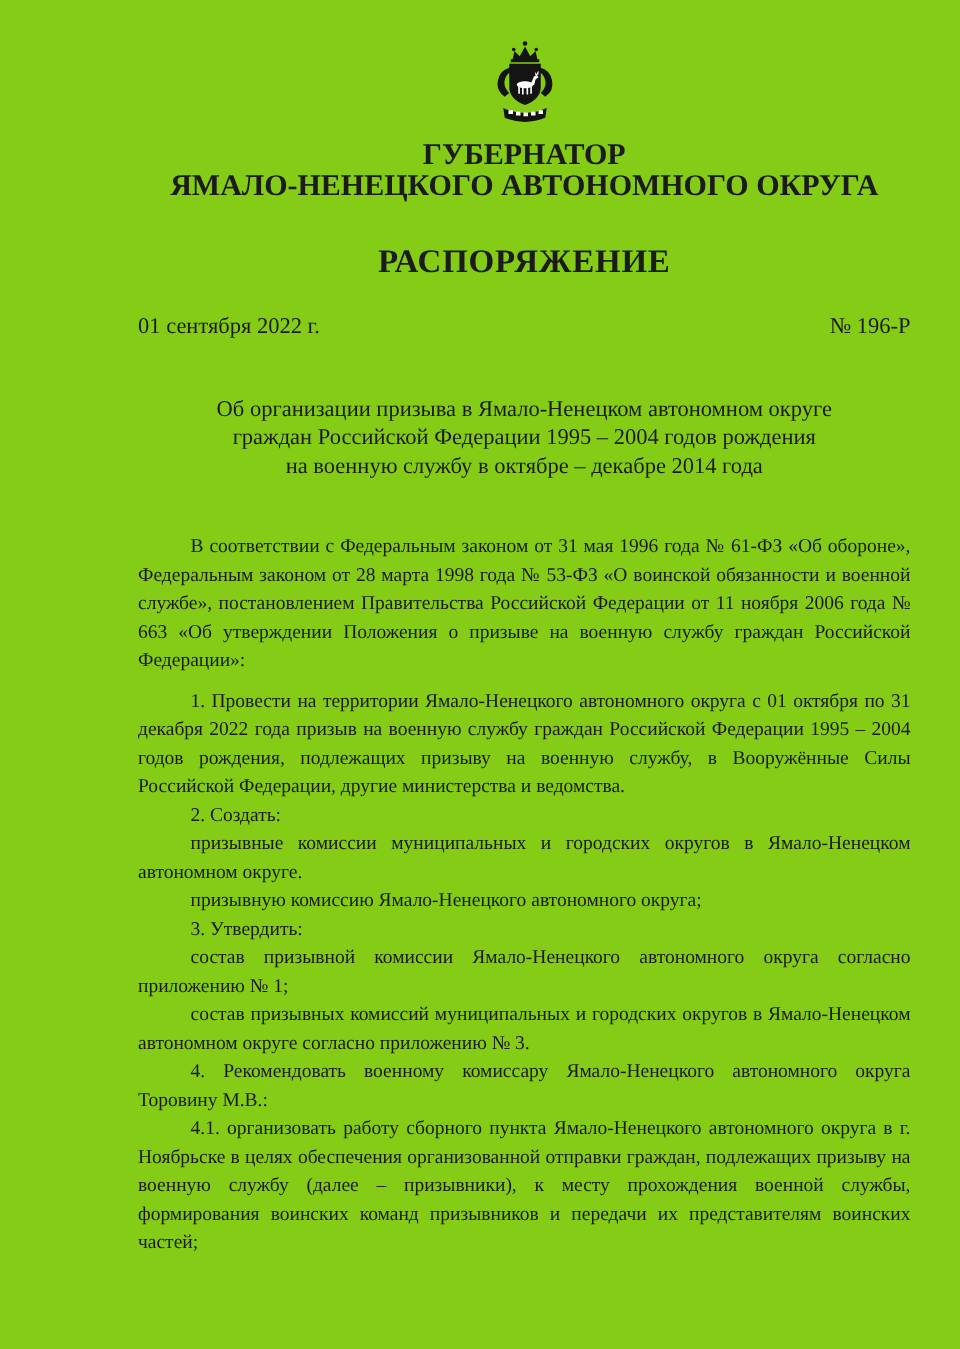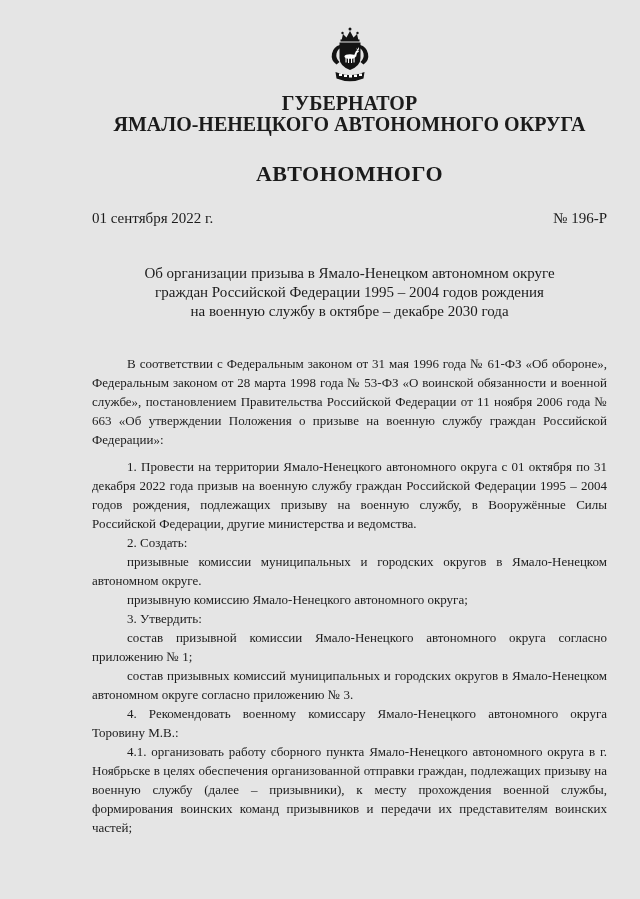--- a/index.html
+++ b/index.html
@@ -3,21 +3,21 @@
 <meta charset="utf-8">
 <style>
   html, body { margin: 0; padding: 0; }
   body {
     width: 640px; height: 899px;
     background: #ffffff;
     font-family: "Liberation Serif", "DejaVu Serif", serif;
     color: #1b1b1b;
     overflow: hidden;
   }
-  .page { position: relative; width: 640px; height: 899px; background: #e5e5e5; }
+  .page { position: relative; width: 640px; height: 899px; background: #84cc16; }
   .content { margin-left: 92px; width: 515px; }
 
   .emblem-wrap { padding-top: 27px; text-align: center; height: 57px; }
   .emblem-wrap svg { display: inline-block; }
 
   .org-line1 {
     margin-top: 9px; text-align: center;
     font-weight: bold; font-size: 20px; line-height: 21px;
   }
   .org-line2 {
@@ -86,31 +86,31 @@
           <rect x="48" y="96" width="6" height="5"></rect>
           <rect x="58" y="95" width="6" height="5"></rect>
           <rect x="68" y="93" width="6" height="5"></rect>
         </g>
       </svg>
     </div>
 
     <div class="org-line1">ГУБЕРНАТОР</div>
     <div class="org-line2">ЯМАЛО-НЕНЕЦКОГО АВТОНОМНОГО ОКРУГА</div>
 
-    <div class="doc-type">АВТОНОМНОГО</div>
+    <div class="doc-type">РАСПОРЯЖЕНИЕ</div>
 
     <div class="meta-row">
       <span>01 сентября 2022 г.</span>
       <span>№ 196-Р</span>
     </div>
 
     <div class="title-block">
       <div>Об организации призыва в Ямало-Ненецком автономном округе</div>
       <div>граждан Российской Федерации 1995 – 2004 годов рождения</div>
-      <div>на военную службу в октябре – декабре 2030 года</div>
+      <div>на военную службу в октябре – декабре 2014 года</div>
     </div>
 
     <div class="body-text">
       <p>В соответствии с Федеральным законом от 31 мая 1996 года № 61-ФЗ «Об обороне», Федеральным законом от 28 марта 1998 года № 53-ФЗ «О воинской обязанности и военной службе», постановлением Правительства Российской Федерации от 11 ноября 2006 года № 663 «Об утверждении Положения о призыве на военную службу граждан Российской Федерации»:</p>
       <p class="gap-before">1. Провести на территории Ямало-Ненецкого автономного округа с 01 октября по 31 декабря 2022 года призыв на военную службу граждан Российской Федерации 1995 – 2004 годов рождения, подлежащих призыву на военную службу, в Вооружённые Силы Российской Федерации, другие министерства и ведомства.</p>
       <p>2. Создать:</p>
       <p>призывные комиссии муниципальных и городских округов в Ямало-Ненецком автономном округе.</p>
       <p>призывную комиссию Ямало-Ненецкого автономного округа;</p>
       <p>3. Утвердить:</p>
       <p>состав призывной комиссии Ямало-Ненецкого автономного округа согласно приложению № 1;</p>

